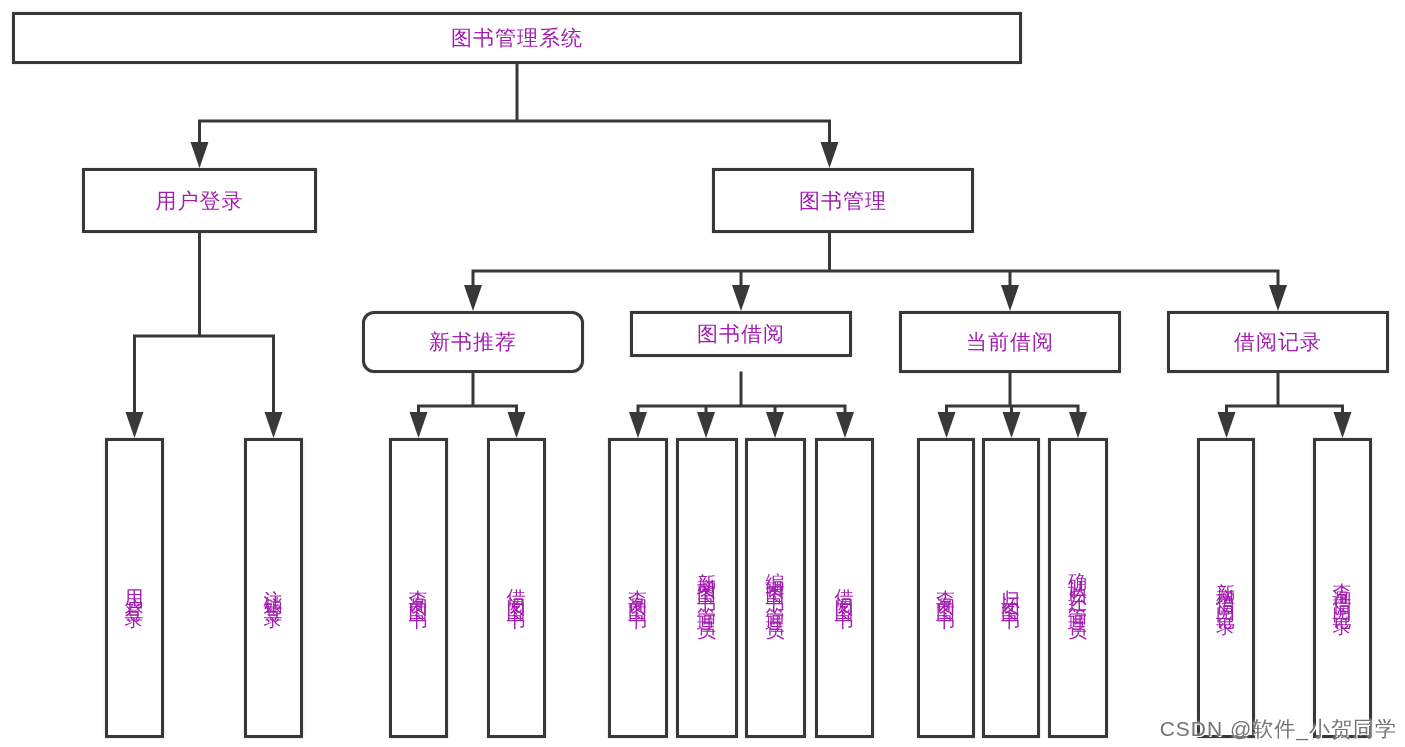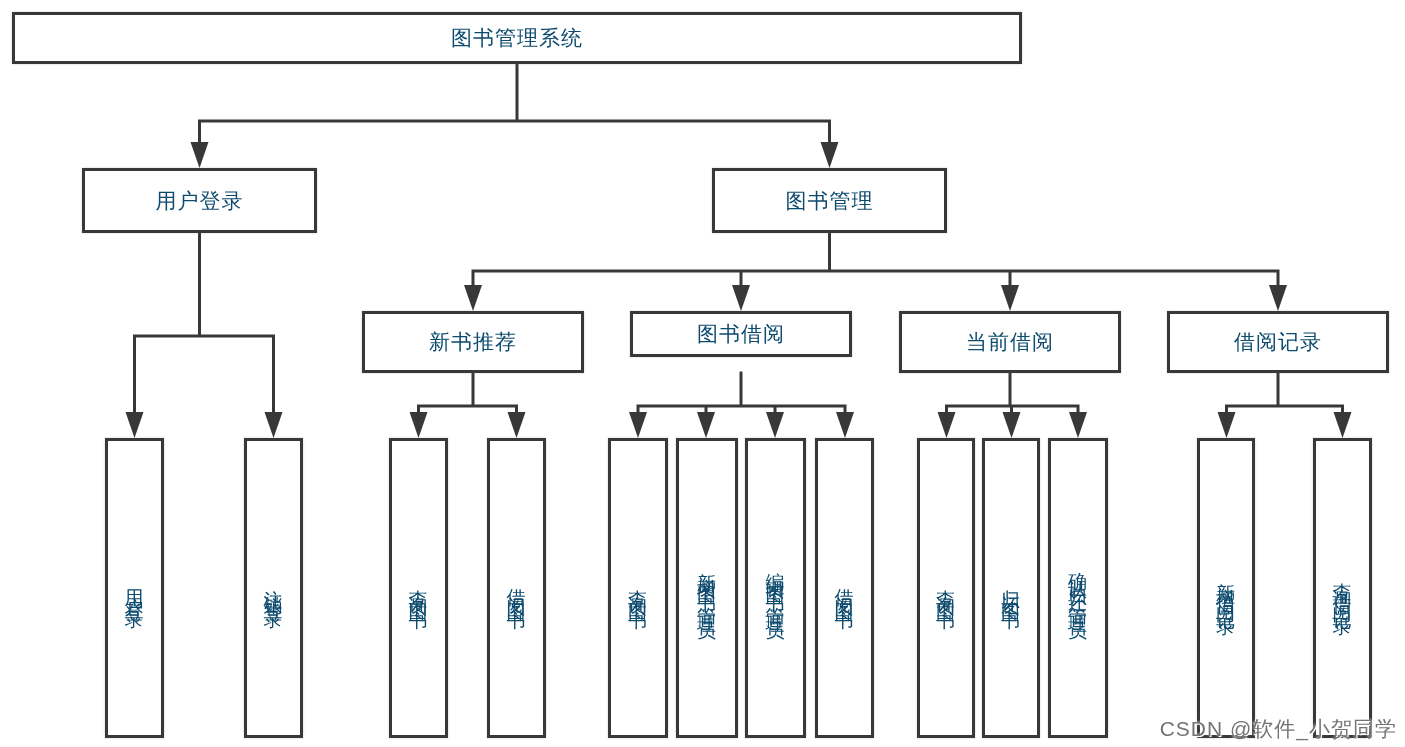--- a/index.html
+++ b/index.html
@@ -12,21 +12,21 @@
   }
   #connectors{position:absolute;left:0;top:0;z-index:0;}
   .box{
     position:absolute;
     background:#ffffff;
     border:3px solid #383838;
     box-sizing:border-box;
     display:flex;
     align-items:center;
     justify-content:center;
-    color:#0c4a6e;
+    color:#a21caf;
     z-index:1;
     box-shadow:0 0 2px rgba(120,120,120,.35);
   }
   .box-h{font-size:21px;letter-spacing:1px;}
   .box-v{font-size:19px;}
   .box-v .vtext{
     writing-mode:vertical-rl;
     text-orientation:mixed;
     letter-spacing:7px;
     line-height:1;
@@ -79,23 +79,23 @@
       <use href="#arrowhead" transform="translate(1011.5,437)"></use>
       <use href="#arrowhead" transform="translate(1078,437)"></use>
       <use href="#arrowhead" transform="translate(1226.5,437)"></use>
       <use href="#arrowhead" transform="translate(1342.5,437)"></use>
     </g>
   </svg>
 
   <div class="box box-h" style="left:12px;top:12px;width:1010px;height:52px;">图书管理系统</div>
 
   <div class="box box-h" style="left:82px;top:168px;width:235px;height:65px;">用户登录</div>
-  <div class="box box-h" style="left:712px;top:168px;width:235px;height:65px;">图书管理</div>
+  <div class="box box-h" style="left:712px;top:168px;width:262px;height:65px;">图书管理</div>
 
-  <div class="box box-h" style="left:362px;top:311px;width:222px;height:62px;">新书推荐</div>
+  <div class="box box-h" style="left:362px;top:311px;width:222px;height:62px;border-radius:12px;">新书推荐</div>
   <div class="box box-h" style="left:630px;top:311px;width:222px;height:46px;">图书借阅</div>
   <div class="box box-h" style="left:1167px;top:311px;width:222px;height:62px;">借阅记录</div>
   <div class="box box-h" style="left:899px;top:311px;width:222px;height:62px;">当前借阅</div>
 
   <div class="box box-v" style="left:105px;top:438px;width:59px;height:300px;">
     <span class="vtext">用户登录</span>
   </div>
   <div class="box box-v" style="left:244px;top:438px;width:59px;height:300px;">
     <span class="vtext">注销登录</span>
   </div>

